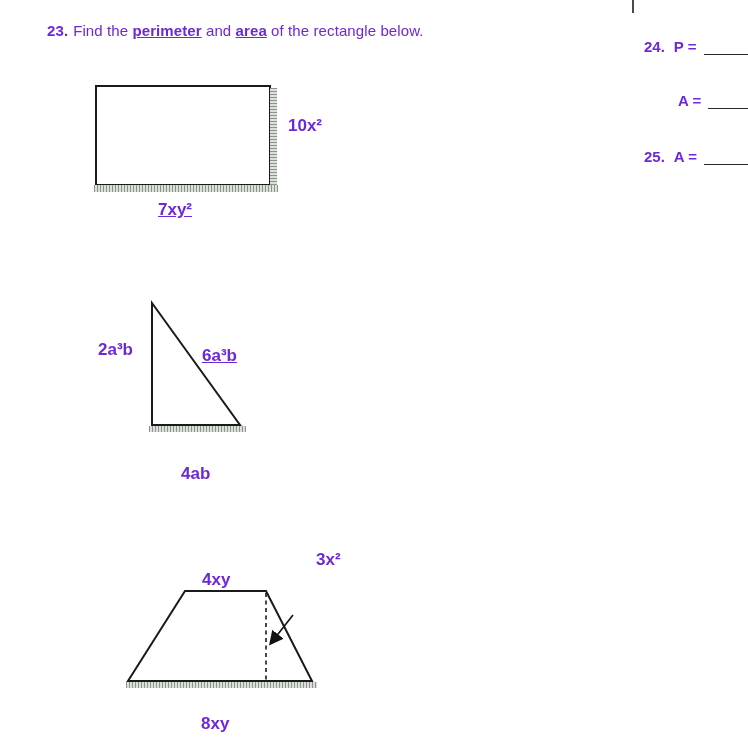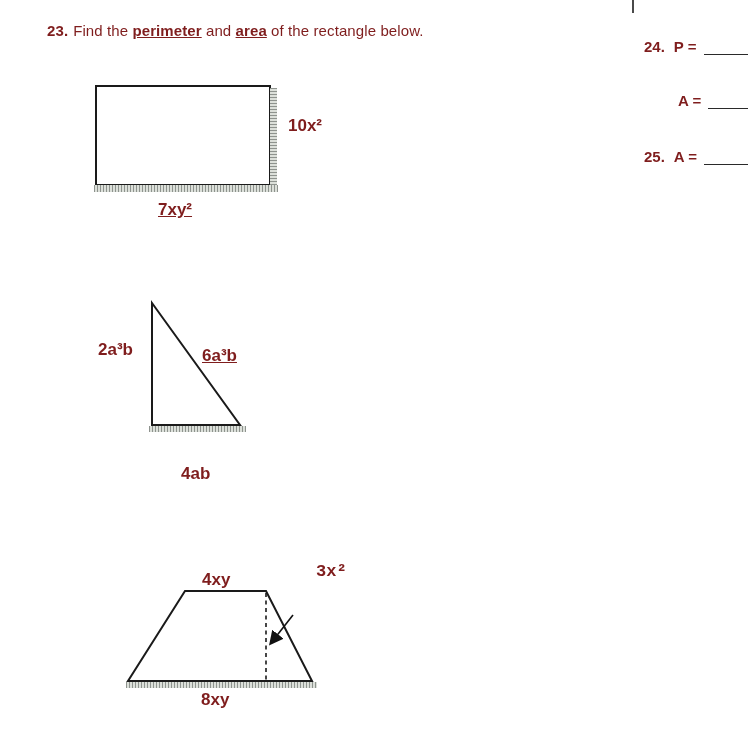--- a/index.html
+++ b/index.html
@@ -1,18 +1,18 @@
 <!DOCTYPE html>
 <html><head>
 <meta charset="utf-8">
 <style>
   html,body { margin:0; padding:0; background:#fff; }
   .page {
     position:relative; width:748px; height:752px; background:#ffffff;
-    font-family:"Liberation Sans", sans-serif; color:#7f1d1d; overflow:hidden;
+    font-family:"Liberation Sans", sans-serif; color:#6d28d9; overflow:hidden;
   }
   .qtext { position:absolute; font-size:15px; letter-spacing:.1px; white-space:nowrap; }
   .qnum  { font-weight:bold; margin-right:5px; }
   .kw    { font-weight:bold; text-decoration:underline; }
   .lbl   { position:absolute; font-weight:bold; font-size:17px; white-space:nowrap; }
   .rect-shape { position:absolute; border:2px solid #1a1a1a; background:#fff; }
   .hatch-h { position:absolute; background:repeating-linear-gradient(90deg,#8e938e 0 1px,#dce0da 1px 3px); }
   .hatch-v { position:absolute; background:repeating-linear-gradient(180deg,#8e938e 0 1px,#dce0da 1px 3px); }
   .ans-row { position:absolute; display:flex; align-items:flex-end; font-weight:bold; font-size:15px; }
   .ans-num { margin-right:9px; }
@@ -72,16 +72,16 @@
         <path d="M0,0 L9,4.5 L0,9 z" fill="#111"></path>
       </marker>
     </defs>
     <polygon points="75,31 156,31 202,121 18,121" fill="none" stroke="#1a1a1a" stroke-width="2" stroke-linejoin="miter"></polygon>
     <line x1="156" y1="33" x2="156" y2="120" stroke="#1a1a1a" stroke-width="1.6" stroke-dasharray="4 3.5"></line>
     <line x1="183" y1="55" x2="161" y2="83" stroke="#111" stroke-width="1.6" marker-end="url(#arrowhead)"></line>
   </svg>
   <div class="hatch-h" style="left:126px; top:682px; width:191px; height:6px;"></div>
 
   <div class="lbl" style="left:202px; top:570px;">4xy</div>
-  <div class="lbl" style="left:316px; top:562px;font-family:Liberation Mono, monospace;">3x²</div>
-  <div class="lbl" style="left:201px; top:690px;">8xy</div>
+  <div class="lbl" style="left:316px; top:550px;">3x²</div>
+  <div class="lbl" style="left:201px; top:714px;">8xy</div>
 
 </div>
 
 </body></html>

